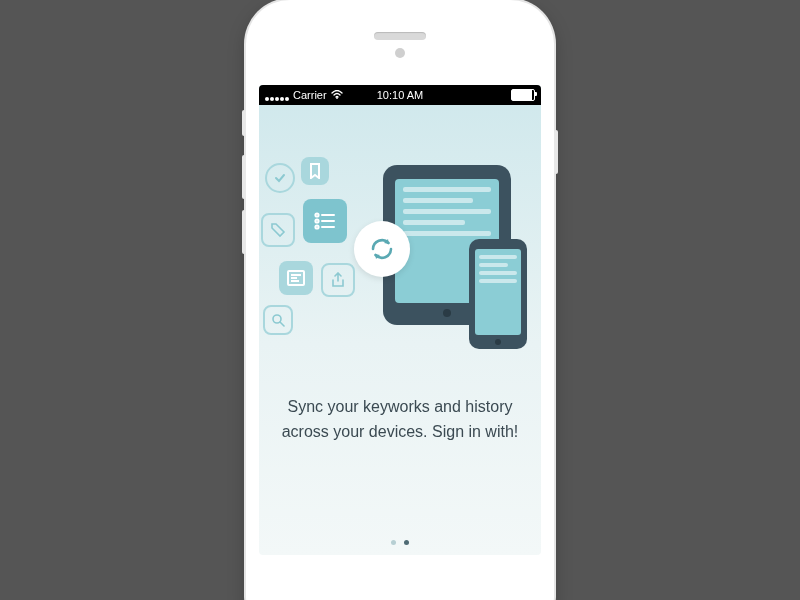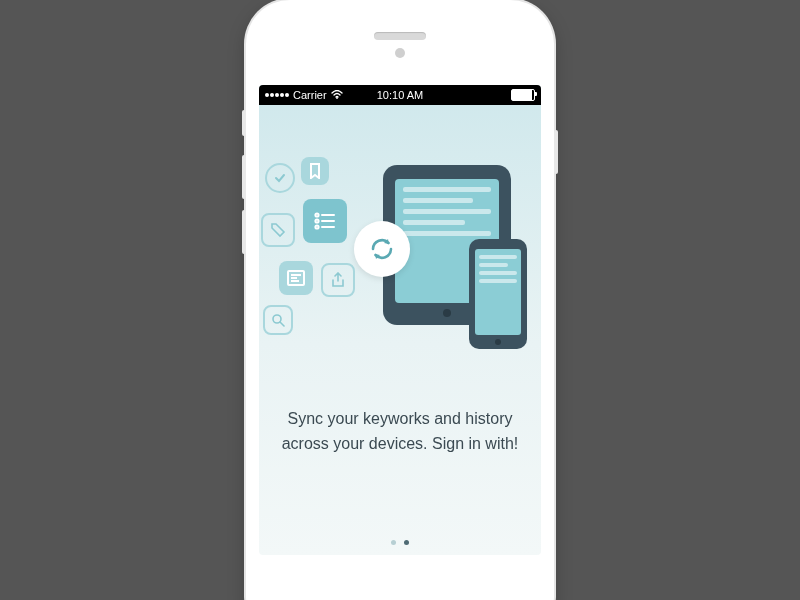--- a/index.html
+++ b/index.html
@@ -10,21 +10,21 @@
   .phone::after{content:"";position:absolute;left:50%;top:48px;transform:translateX(-50%);width:10px;height:10px;border-radius:50%;background:#cfcfcf}
   .side-btn{position:absolute;background:#e8e8e8;border-radius:2px}
   .sb1{left:-4px;top:110px;width:4px;height:26px}
   .sb2{left:-4px;top:155px;width:4px;height:44px}
   .sb3{left:-4px;top:210px;width:4px;height:44px}
   .sb4{right:-4px;top:130px;width:4px;height:44px}
   
   .screen{position:absolute;left:13px;right:13px;top:85px;bottom:85px;border-radius:4px;overflow:hidden;background:linear-gradient(#cfe8ec 0%,#e9f3f4 55%,#f3f8f8 100%)}
   
   .status{position:absolute;top:0;left:0;right:0;height:20px;background:#000;color:#fff;font-size:11px;display:flex;align-items:center;justify-content:space-between;padding:0 6px}
-  .status-left{display:flex;align-items:center;gap:4px}
+  .status-left{display:flex;align-items:flex-end;gap:4px}
   .dots{display:flex;gap:1px}
   .dots i{width:4px;height:4px;border-radius:50%;background:#fff;display:block}
   .wifi{display:inline-block}
   .status-center{position:absolute;left:0;right:0;text-align:center;font-weight:400}
   .batt{width:22px;height:10px;border:1px solid #fff;border-radius:2px;position:relative}
   .batt::after{content:"";position:absolute;right:-3px;top:2px;width:2px;height:4px;background:#fff;border-radius:0 1px 1px 0}
   .batt i{display:block;height:100%;width:90%;background:#fff}
   
   .illus{position:absolute;left:0;right:0;top:70px;height:190px}
   .tile{position:absolute;border-radius:8px;display:flex;align-items:center;justify-content:center;color:#fff}
@@ -41,21 +41,21 @@
   .tablet-lines i:nth-child(2){width:80%}
   .tablet-lines i:nth-child(4){width:70%}
   .device-phone{position:absolute;right:14px;top:84px;width:58px;height:110px;background:#3c525f;border-radius:10px}
   .device-phone::before{content:"";position:absolute;left:6px;right:6px;top:10px;bottom:14px;background:#8bcdd5;border-radius:3px}
   .device-phone::after{content:"";position:absolute;left:50%;bottom:4px;transform:translateX(-50%);width:6px;height:6px;border-radius:50%;background:#2a3b45}
   .phone-lines{position:absolute;left:10px;right:10px;top:16px;display:flex;flex-direction:column;gap:4px}
   .phone-lines i{display:block;height:4px;background:rgba(255,255,255,.55);border-radius:2px}
   .phone-lines i:nth-child(2){width:75%}
   .sync-badge{position:absolute;left:95px;top:66px;width:56px;height:56px;border-radius:50%;background:#fff;display:flex;align-items:center;justify-content:center;box-shadow:0 2px 6px rgba(0,0,0,.1)}
   
-  .copy{position:absolute;left:18px;right:18px;top:322px;text-align:center;color:#3b4a52;font-size:16px;line-height:1.55}
+  .copy{position:absolute;left:18px;right:18px;top:310px;text-align:center;color:#3b4a52;font-size:16px;line-height:1.55}
   
   .pager{position:absolute;left:0;right:0;bottom:10px;display:flex;justify-content:center;gap:8px}
   .pager i{width:5px;height:5px;border-radius:50%;background:#b7cfd3}
   .pager i.active{background:#4f6b74}
 </style>
 </head>
 <body>
 
 <div class="stage">
   <div class="phone">

